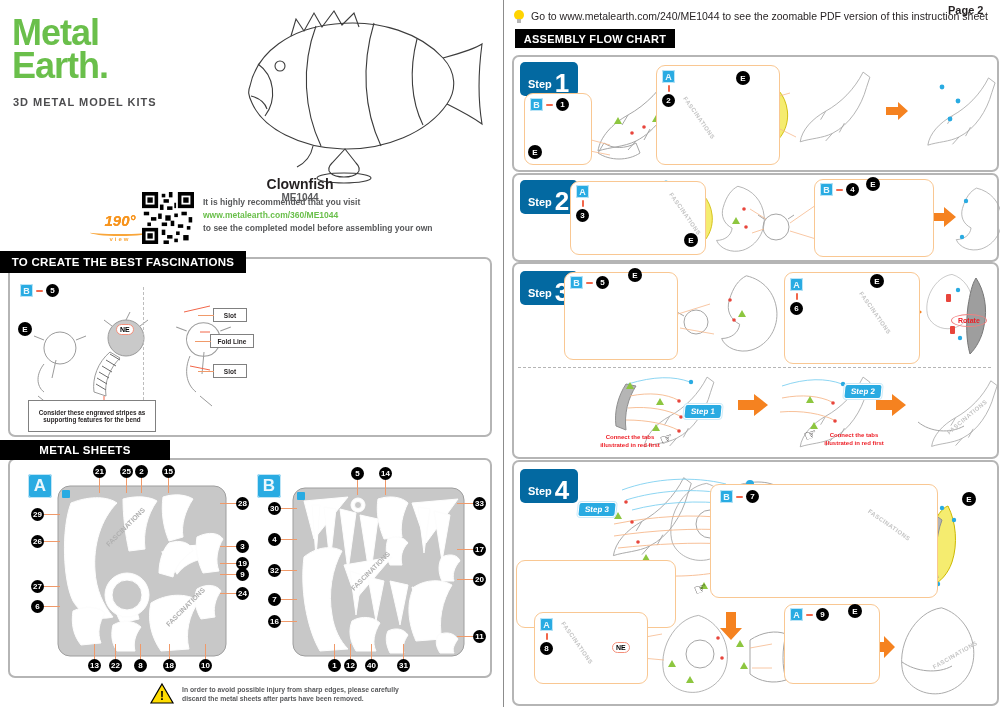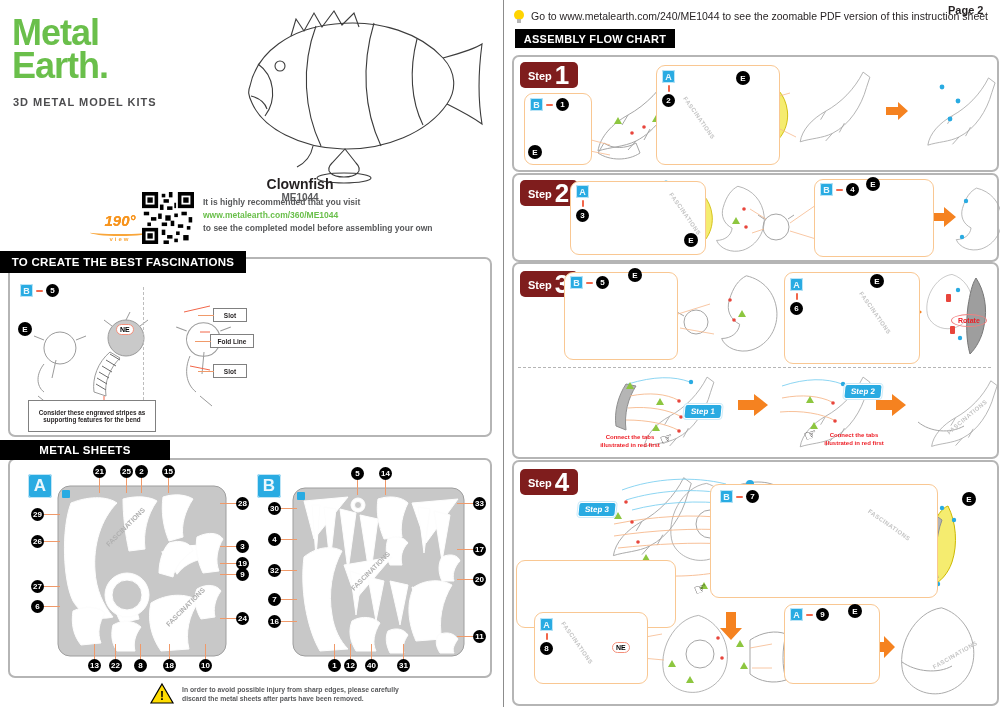--- a/index.html
+++ b/index.html
@@ -11,22 +11,22 @@
 
   
   .bar{background:#000;color:#fff;font-weight:bold;display:flex;align-items:center;justify-content:center;
        letter-spacing:.3px}
 
   
   .panel{position:absolute;border:2px solid #b5b5b5;border-radius:7px;background:#fff}
   .subpanel{position:absolute;border:1.5px solid #f9c792;border-radius:9px;background:#fff}
 
   
-  .stepbox{position:absolute;background:#7f1d1d;color:#fff;border-radius:5px;display:flex;align-items:flex-end;
-           padding:3px 9px 3px 8px}
+  .stepbox{position:absolute;background:#0369a1;color:#fff;border-radius:5px;display:flex;align-items:flex-end;
+           padding:11px 9px 3px 8px}
   .stepbox .w{font-size:11px;font-weight:bold;margin-bottom:3px}
   .stepbox .n{font-size:26px;font-weight:bold;line-height:20px;margin-left:3px}
 
   
   .plabel{position:absolute;display:flex;align-items:center;gap:3px}
   .plabel.vert{flex-direction:column;gap:2px}
   .stag{width:13px;height:13px;background:#29abe2;color:#eaf7fd;font-size:9px;font-weight:bold;
         display:flex;align-items:center;justify-content:center;border-radius:2px;box-shadow:0 0 0 1px #bfe6f7 inset}
   .pdash{width:7px;height:2px;background:#f2664a;border-radius:1px}
   .plabel.vert .pdash{width:2px;height:7px}
@@ -271,21 +271,21 @@
     </svg>
 
     <div class="numc ld-d" style="left:83px;top:5px">21</div>
     <div class="numc ld-d" style="left:110px;top:5px">25</div>
     <div class="numc ld-d" style="left:125px;top:5px">2</div>
     <div class="numc ld-d" style="left:152px;top:5px">15</div>
     <div class="numc ld-l" style="left:226px;top:37px">28</div>
     <div class="numc ld-l" style="left:226px;top:80px">3</div>
     <div class="numc ld-l" style="left:226px;top:97px">19</div>
     <div class="numc ld-l" style="left:226px;top:108px">9</div>
-    <div class="numc ld-l" style="left:226px;top:152px">24</div>
+    <div class="numc ld-l" style="left:226px;top:127px">24</div>
     <div class="numc ld-r" style="left:21px;top:48px">29</div>
     <div class="numc ld-r" style="left:21px;top:75px">26</div>
     <div class="numc ld-r" style="left:21px;top:120px">27</div>
     <div class="numc ld-r" style="left:21px;top:140px">6</div>
     <div class="numc ld-u" style="left:78px;top:199px">13</div>
     <div class="numc ld-u" style="left:99px;top:199px">22</div>
     <div class="numc ld-u" style="left:124px;top:199px">8</div>
     <div class="numc ld-u" style="left:153px;top:199px">18</div>
     <div class="numc ld-u" style="left:189px;top:199px">10</div>
 

